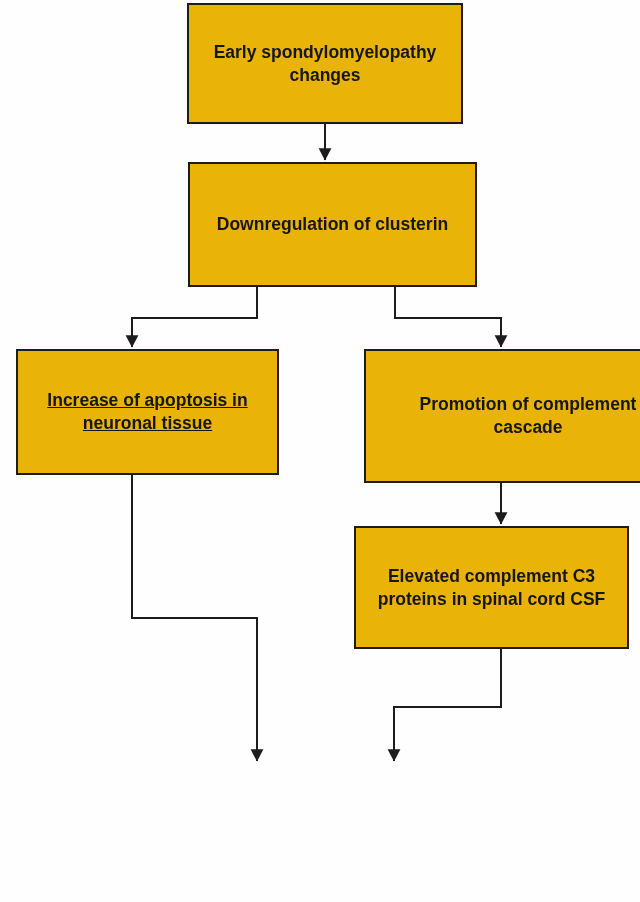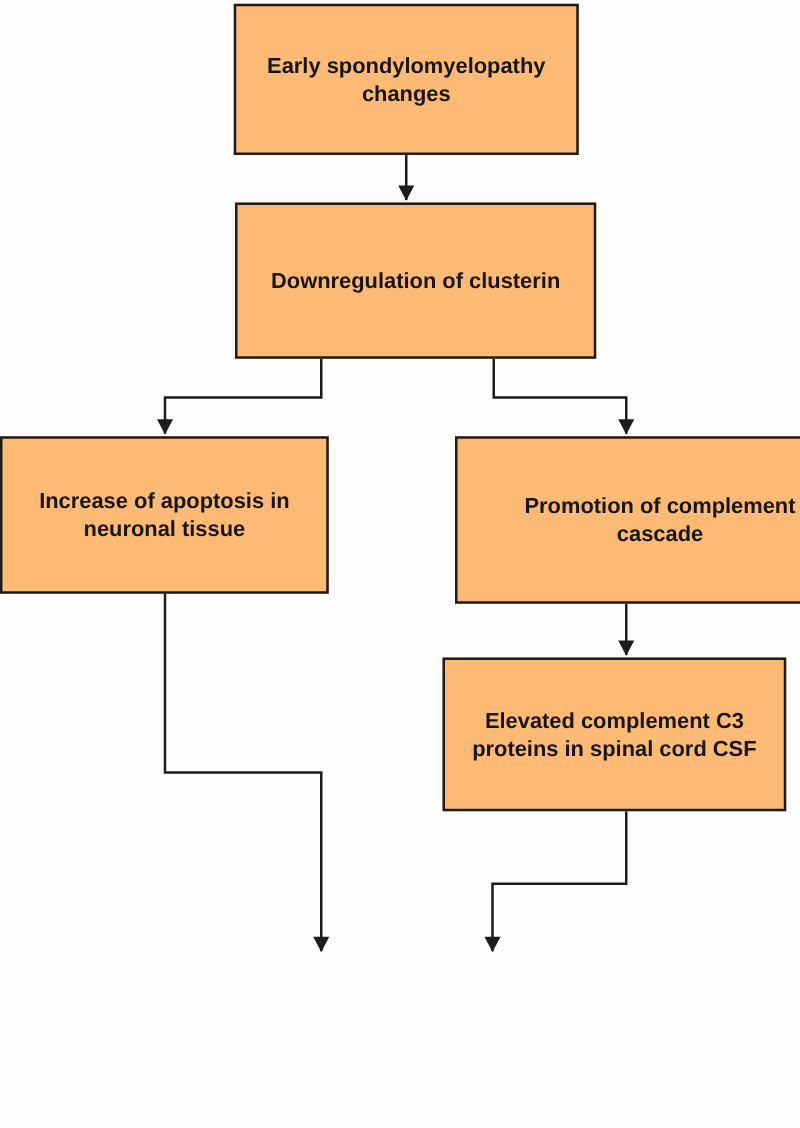--- a/index.html
+++ b/index.html
@@ -19,34 +19,34 @@
     position: absolute;
     top: 0;
     left: 0;
     width: 640px;
     height: 902px;
   }
   .node {
     position: absolute;
     box-sizing: border-box;
     border: 2px solid #1c1c1c;
-    background: #fdba74;
+    background: #eab308;
     display: flex;
     align-items: center;
     justify-content: center;
     text-align: center;
     color: #161616;
     font-weight: 700;
     font-size: 17.5px;
     line-height: 23px;
     padding: 4px 8px;
   }
   .node-early          { left: 187px; top: 3px;   width: 276px; height: 121px; }
   .node-downregulation { left: 188px; top: 162px; width: 289px; height: 125px; }
-  .node-apoptosis      { left: 0;   top: 349px; width: 263px; height: 126px; }
+  .node-apoptosis      { left: 16px;   top: 349px; width: 263px; height: 126px; text-decoration: underline; }
   .node-promotion      { left: 364px; top: 349px; width: 304px; height: 134px; padding-left: 32px; }
   .node-elevated       { left: 354px; top: 526px; width: 275px; height: 123px; padding: 4px 2px; }
   .node-manifestations { left: 188px; top: 763px; width: 276px; height: 136px; }
 </style>
 </head>
 <body>
 
 <div class="canvas">
 
   <svg class="connectors" viewBox="0 0 640 902" xmlns="http://www.w3.org/2000/svg">

